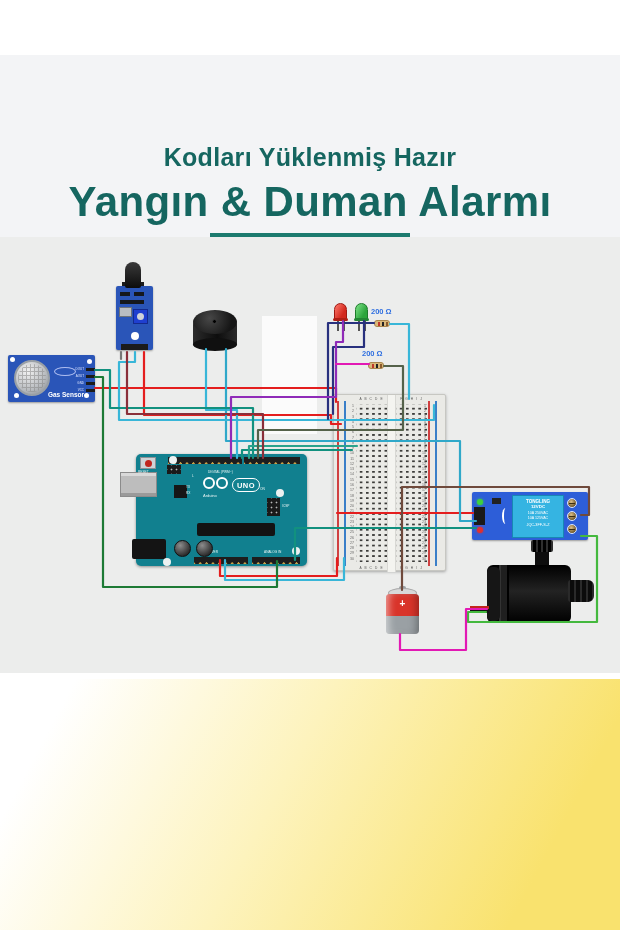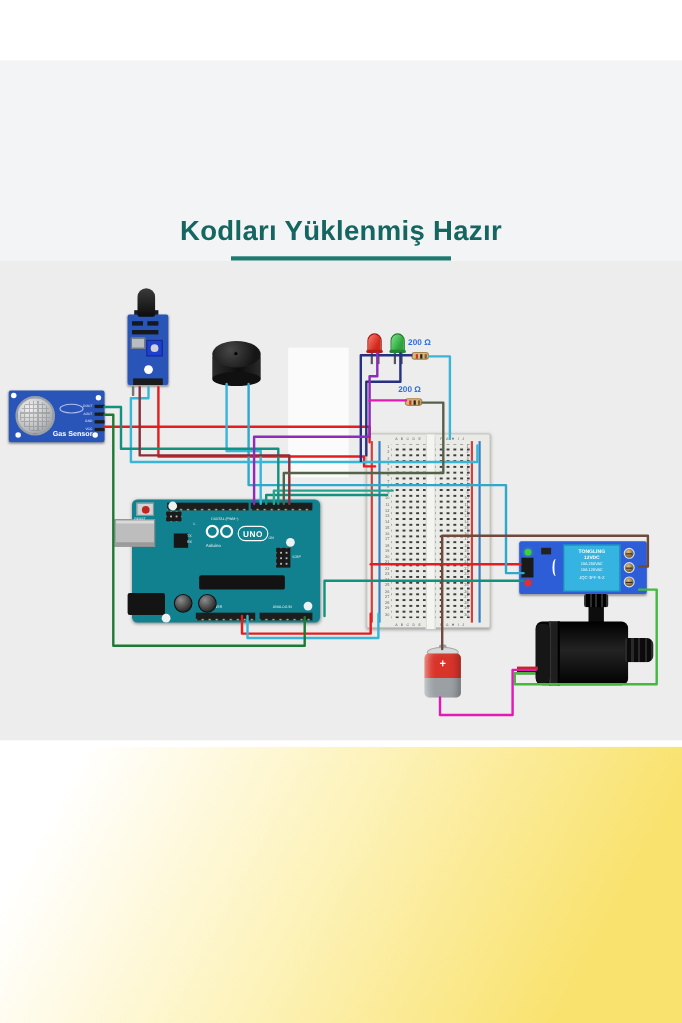--- a/index.html
+++ b/index.html
@@ -69,21 +69,21 @@
   .led.green .flange{background:#228534;}
   .led .lead{top:17px;width:2px;height:10px;background:#555;}
   .resistor{width:16px;height:7px;background:#d9b87a;border:1px solid #a8854e;border-radius:3px;z-index:12;}
   .res-1{left:374px;top:83px;}
   .res-2{left:368px;top:125px;}
   .resistor i{top:1px;width:2px;height:4px;display:block;}
   .res-label{color:#2f6fe0;font-size:7.5px;font-weight:bold;z-index:12;white-space:nowrap;}
   .res-label-1{left:371px;top:70px;}
   .res-label-2{left:362px;top:112px;}
   
-  .arduino{left:120px;top:217px;width:171px;height:112px;background:#11808f;border-radius:5px;
+  .arduino{left:136px;top:217px;width:171px;height:112px;background:#11808f;border-radius:5px;
            box-shadow:0 1px 3px rgba(0,0,0,.4);z-index:10;}
   .arduino .usb{left:-16px;top:18px;width:37px;height:25px;background:#bdbdbd;border:1px solid #8b8b8b;
            box-shadow:inset 0 3px 0 #d9d9d9,inset 0 -3px 0 #9a9a9a;}
   .arduino .barrel{left:-4px;top:85px;width:34px;height:20px;background:#141414;border-radius:2px;}
   .arduino .reset{left:4px;top:3px;width:16px;height:12px;background:#cfd3d6;border:1px solid #8d9094;}
   .arduino .reset b{position:absolute;left:4px;top:2px;width:7px;height:7px;border-radius:50%;background:#c0251d;display:block;}
   .arduino .strip{background:#1d1d1d;height:7px;
        background-image:radial-gradient(circle,#caa24a 1px,transparent 1.4px);background-size:6.4px 7px;
        background-position:3px 3px;background-repeat:repeat-x;background-color:#1d1d1d;}
   .arduino .lbl{color:#e8f4f4;font-size:3.2px;white-space:nowrap;}
@@ -149,20 +149,21 @@
 </style>
 </head>
 <body>
 
 <div class="poster">
 
   <div class="top-gap"></div>
 
   <div class="title-panel">
     <div class="subtitle">Kodları Yüklenmiş Hazır</div>
+    <div class="main-title">Yangın &amp; Duman Alarmı</div>
     <div class="title-underline"></div>
   </div>
 
   <div class="circuit">
 
     <div class="white-patch"></div>
 
     <div class="gas">
       <div class="cell"></div>
       <div class="mesh"></div>

